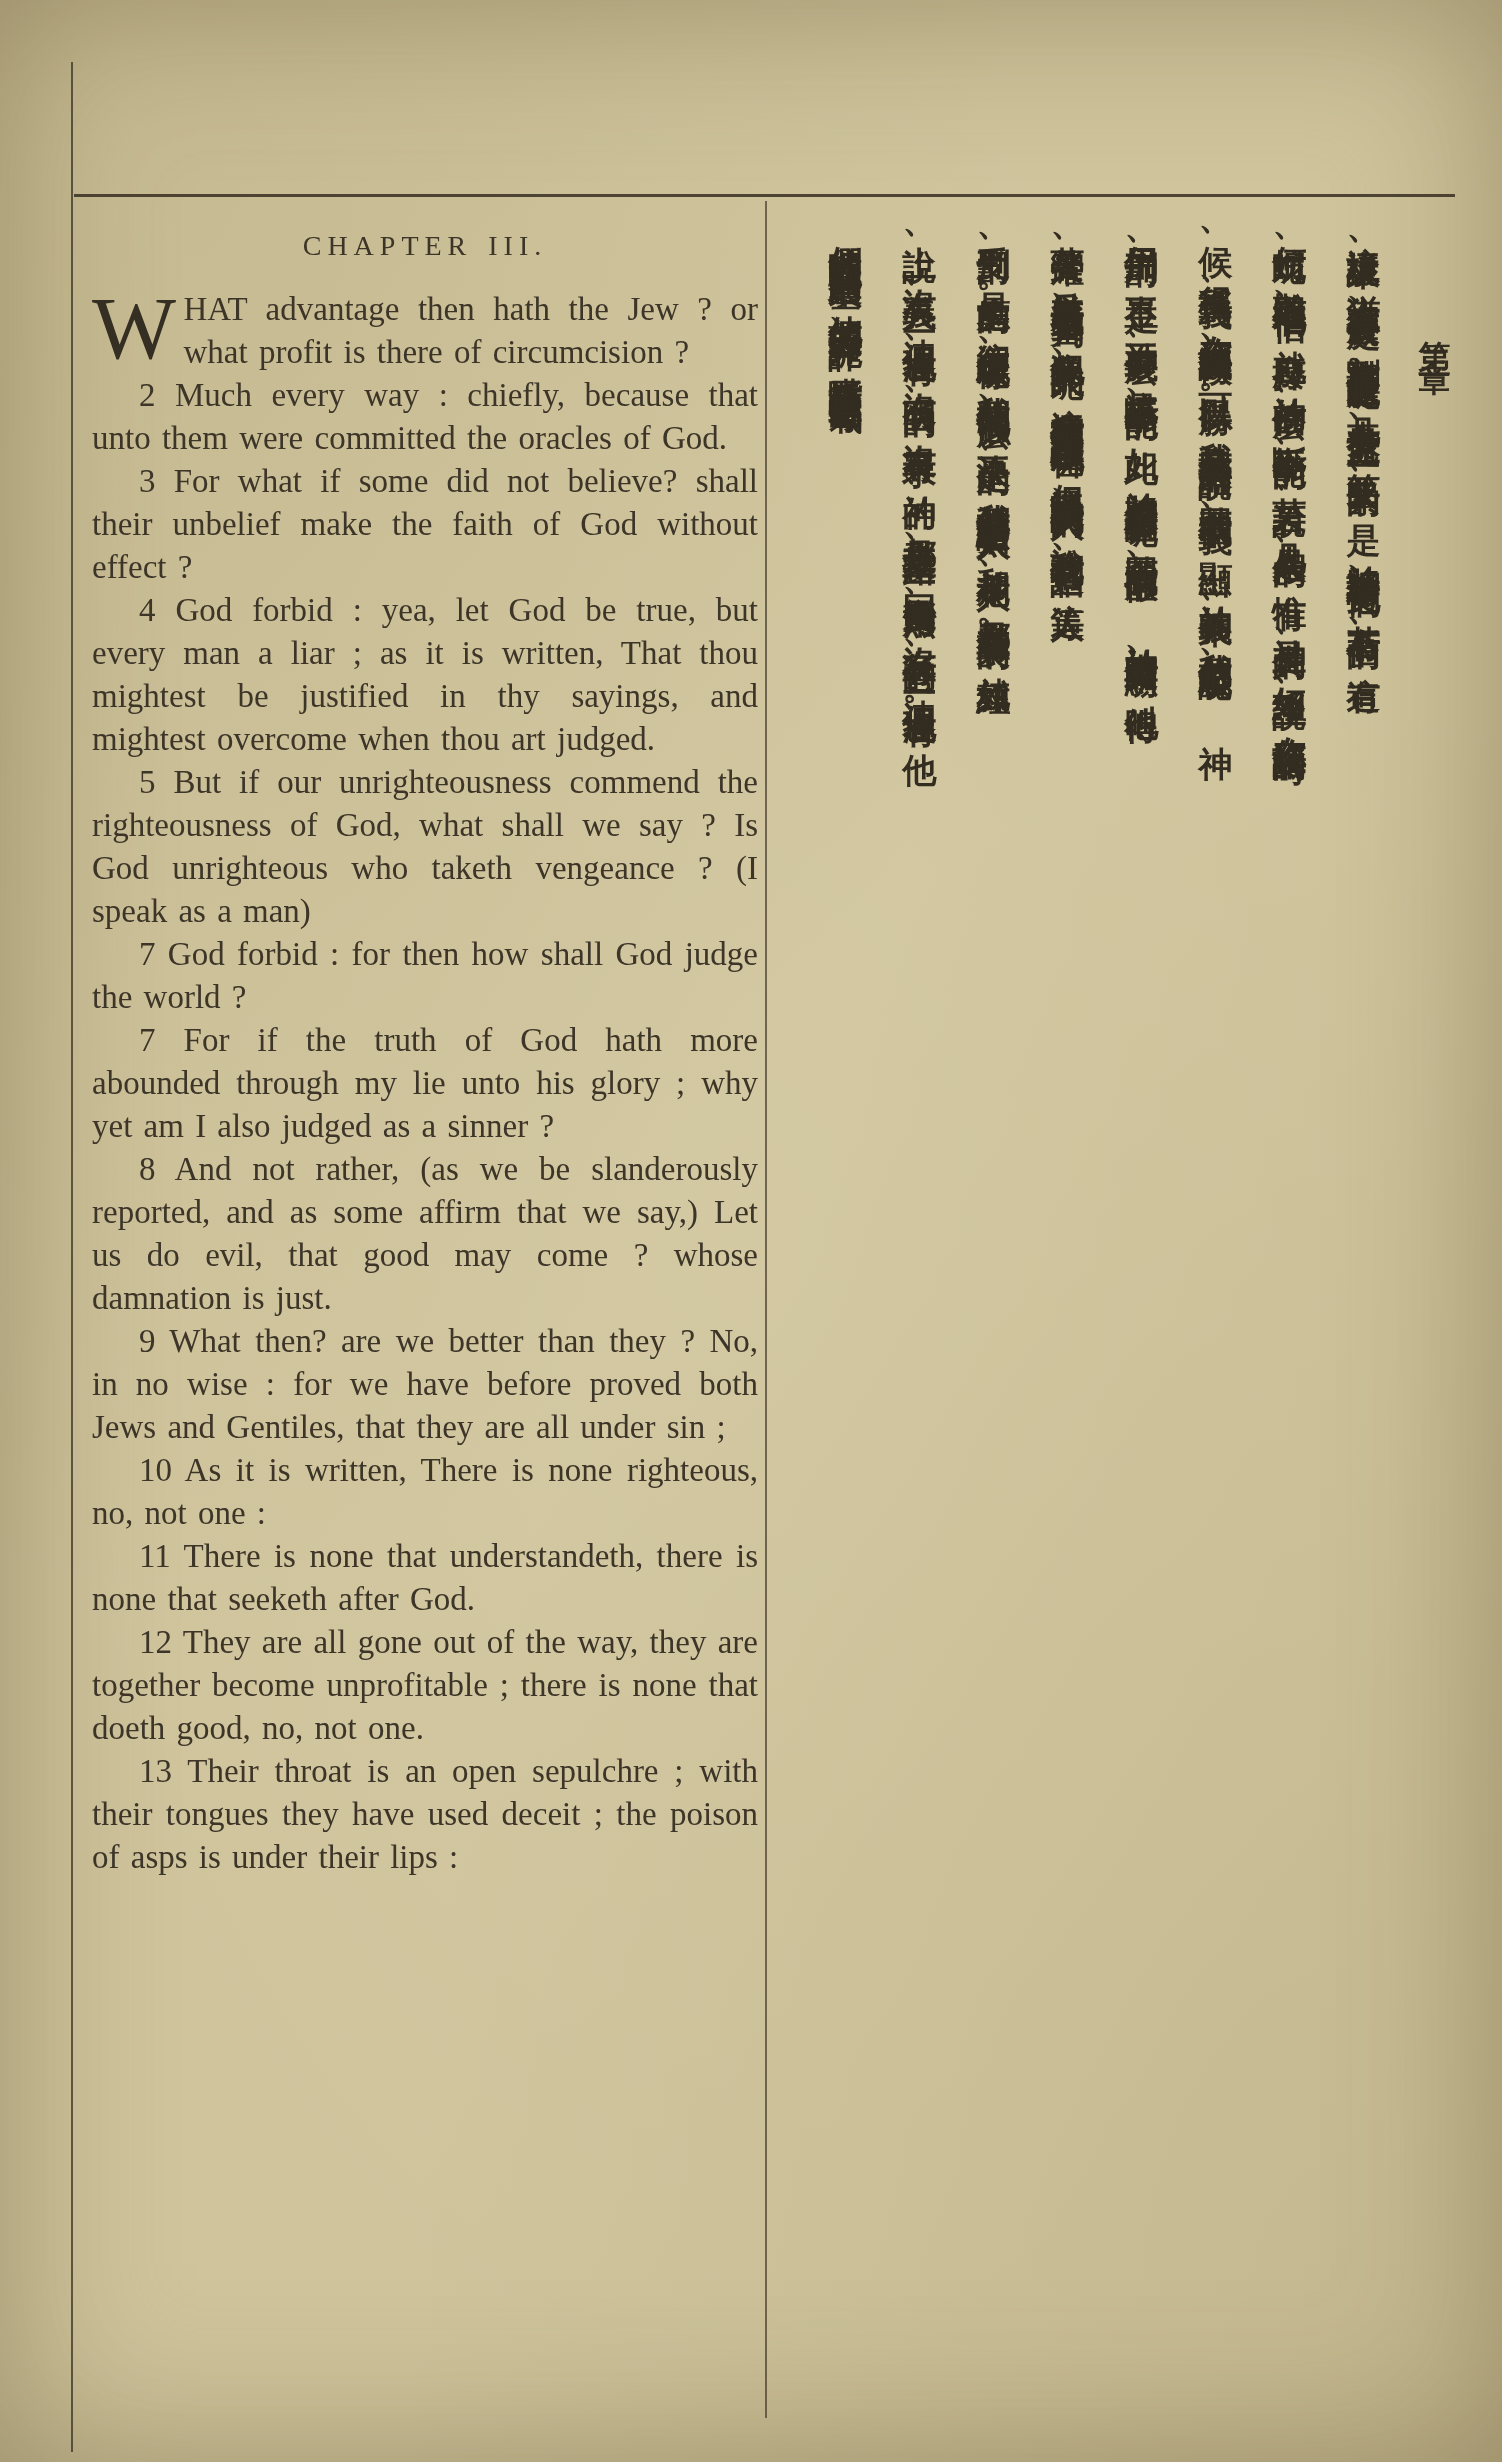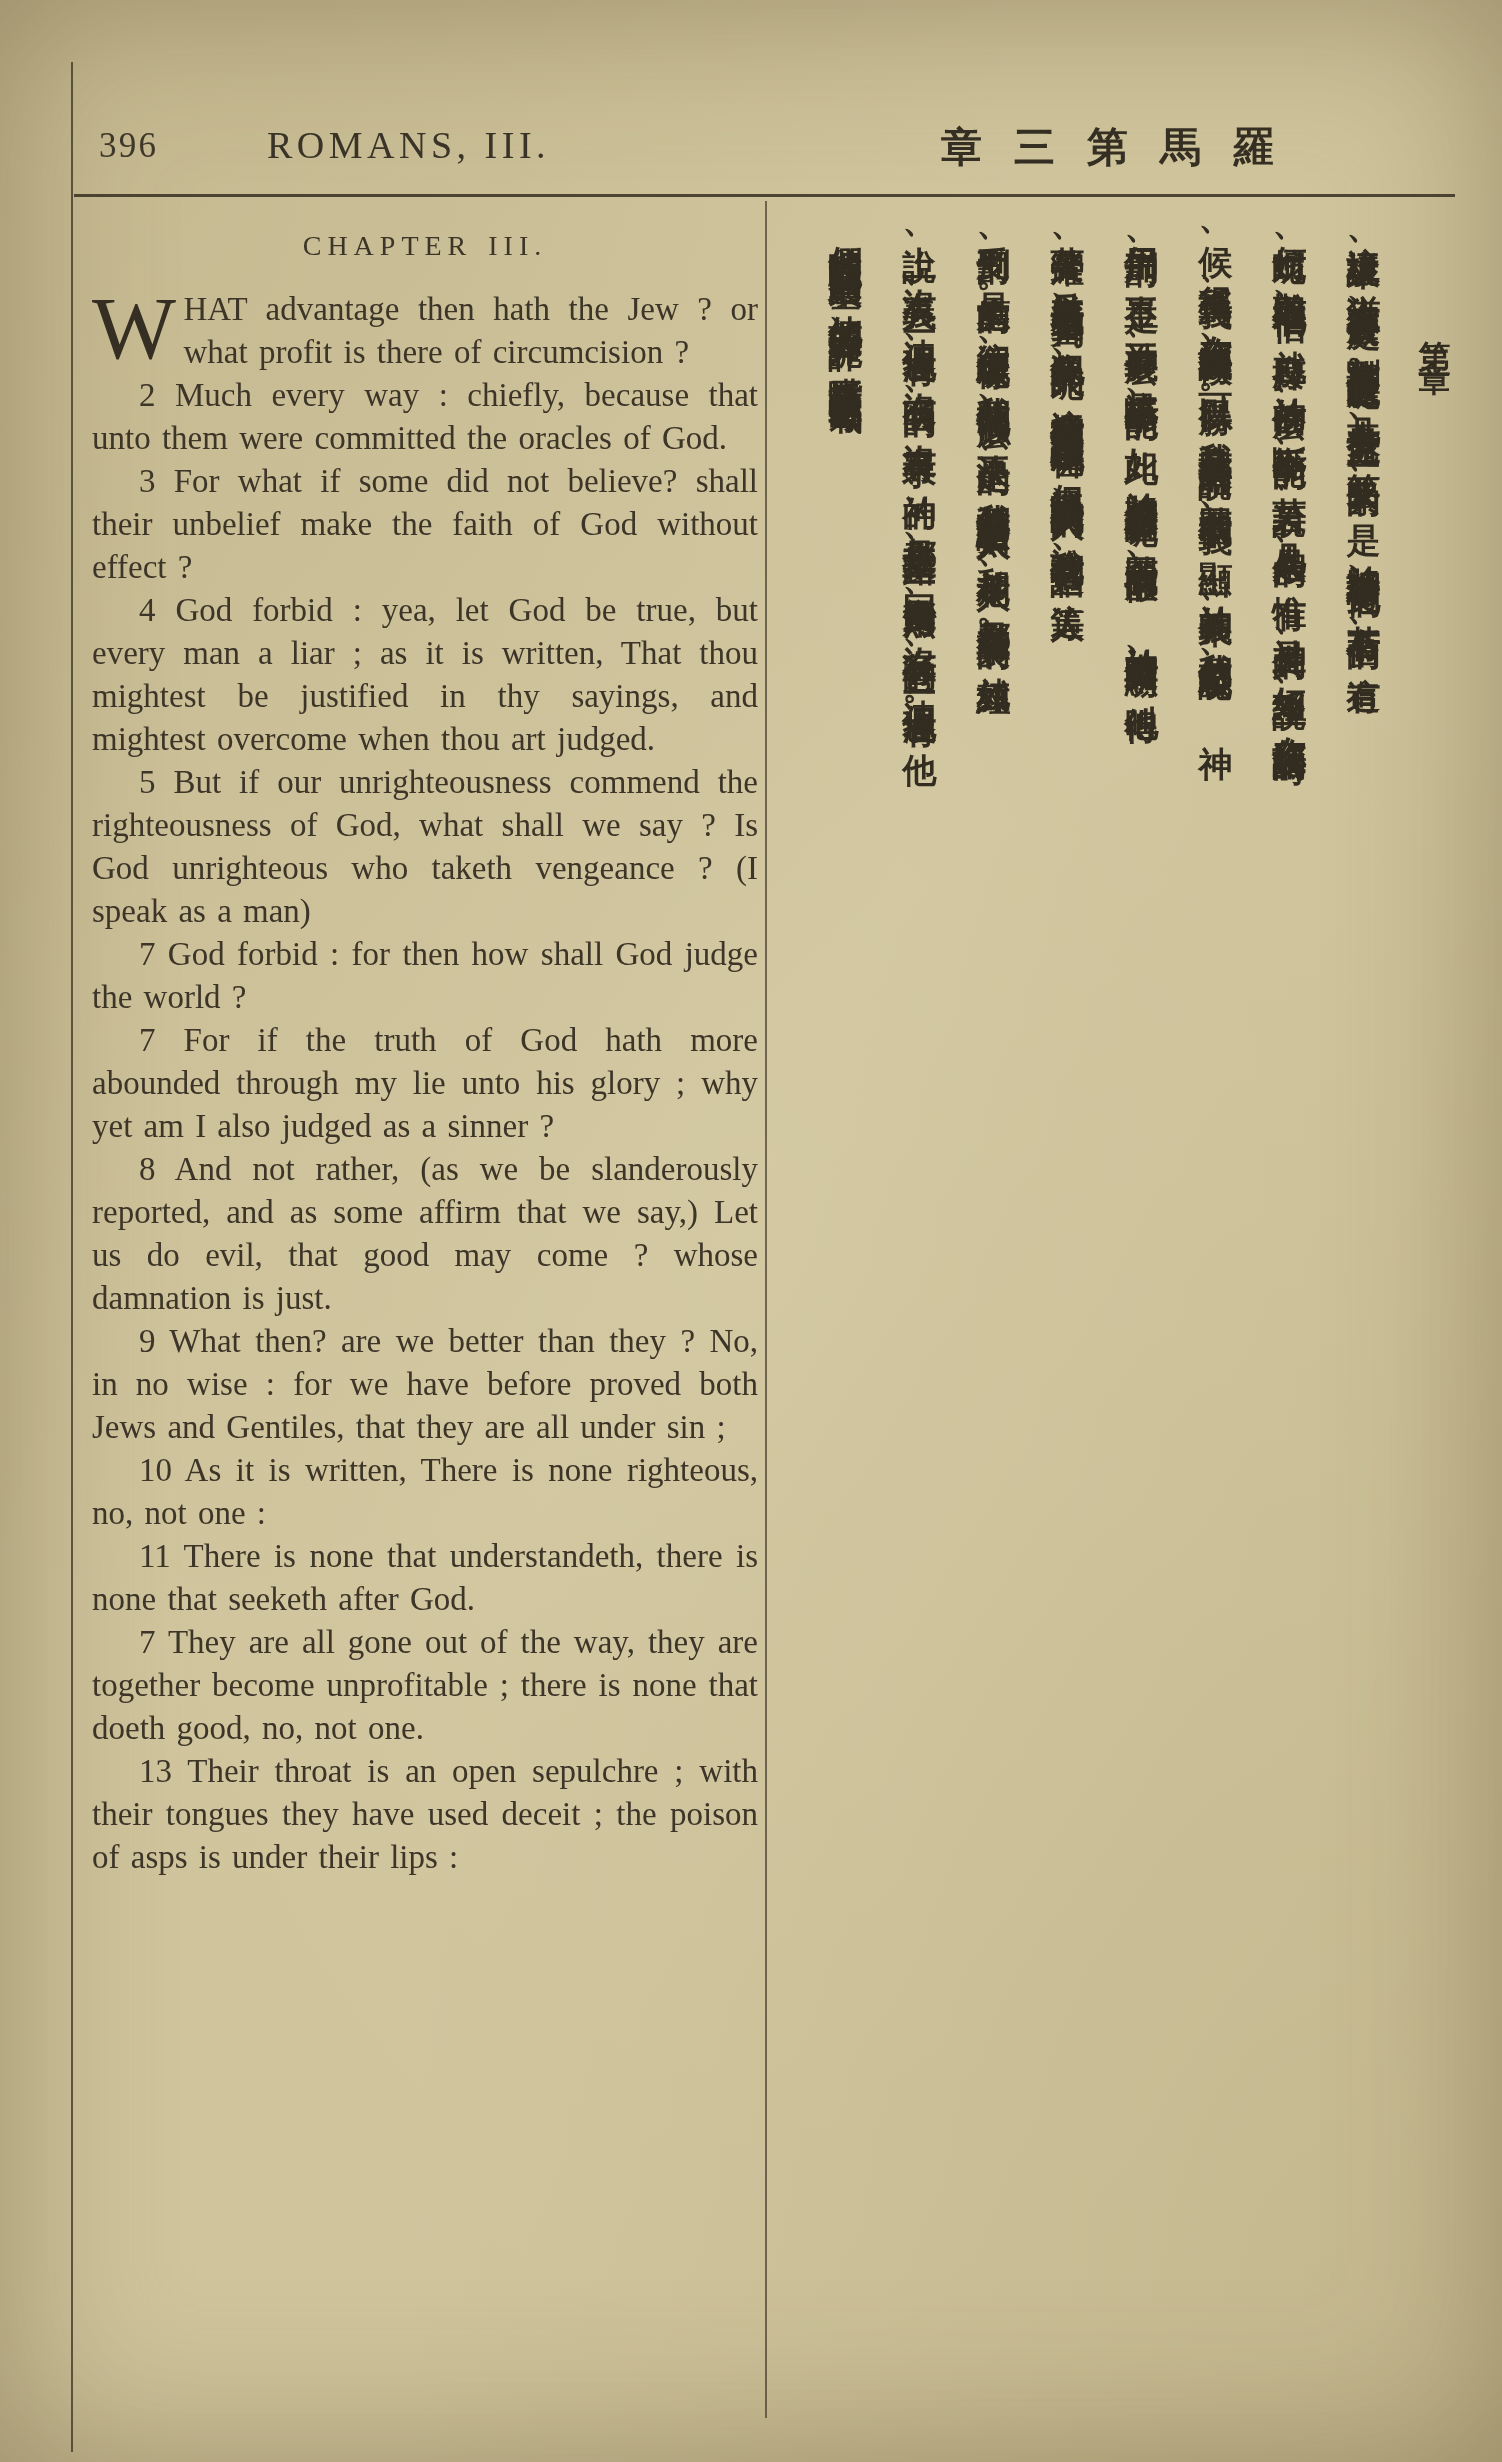--- a/index.html
+++ b/index.html
@@ -83,43 +83,38 @@
     margin-left: 35px; font-weight: bold;
   }
 </style>
 </head>
 <body>
 
 <div class="page">
 
   <div class="edge-line-left"></div>
 
-  <div class="header">
-    <span class="page-number">396</span>
-    <span class="running-title">ROMANS, III.</span>
-    <span class="chinese-running-title">章三第馬羅</span>
-  </div>
 
   <div class="header-rule"></div>
   <div class="column-divider"></div>
 
   <div class="english-col">
     <h2 class="chapter-heading">CHAPTER III.</h2>
     <p class="opening"><span class="dropcap">W</span><span>HAT advantage then hath the Jew ? or what profit is there of circumcision ?</span></p>
     <p>2 Much every way : chiefly, because that unto them were committed the oracles of God.</p>
     <p>3 For what if some did not believe? shall their unbelief make the faith of God without effect ?</p>
     <p>4 God forbid : yea, let God be true, but every man a liar ; as it is written, That thou mightest be justified in thy sayings, and mightest overcome when thou art judged.</p>
     <p>5 But if our unrighteousness commend the righteousness of God, what shall we say ?  Is God unrighteous who taketh vengeance ? (I speak as a man)</p>
     <p>7 God forbid : for then how shall God judge the world ?</p>
     <p>7 For if the truth of God hath more abounded through my lie unto his glory ; why yet am I also judged as a sinner ?</p>
     <p>8 And not rather, (as we be slanderously reported, and as some affirm that we say,) Let us do evil, that good may come ? whose damnation is just.</p>
     <p>9 What then? are we better than they ?  No, in no wise : for we have before proved both Jews and Gentiles, that they are all under sin ;</p>
     <p>10 As it is written, There is none righteous, no, not one :</p>
     <p>11 There is none that understandeth, there is none that seeketh after God.</p>
-    <p>7 They are all gone out of the way, they are together become unprofitable ; there is none that doeth good, no, not one.</p>
+    <p>12 They are all gone out of the way, they are together become unprofitable ; there is none that doeth good, no, not one.</p>
     <p>13 Their throat is an open sepulchre ; with their tongues they have used deceit ; the poison of asps is under their lips :</p>
   </div>
 
   <div class="cn-area">
     <div class="cn-marker">第三章</div>
     <div class="cn-col">這樣說來、猶太人有甚麼長處、割禮有甚麼益處呢。凡事大有益處、第一要緊的、是　神將詔書交付他們、若有不信的、這有</div>
     <div class="cn-col">何妨呢、難道因他們不信、就廢掉　神的信麼、斷乎不能的、莫若說、凡人是假的、惟有　神是真的、如經上說、在你說話的時</div>
     <div class="cn-col">候、得稱爲義、在你被議的時候、可以得勝。我今且照著人的話說、若因我們不義、顯出　神的義來、我們怎麼說呢、　神</div>
     <div class="cn-col">仍用刑罰、豈不是　神不義麼、這是斷乎不能的、如此　神將怎麼審判世界呢。若因我的虛假、　神的真實更顯明、叫他得</div>
     <div class="cn-col">著榮耀、爲甚麼我還受審判、像犯罪的人呢、這樣我們何不說爲惡以成善呢。但這是毀謗我們的人、說我們有這話、這等人</div>

